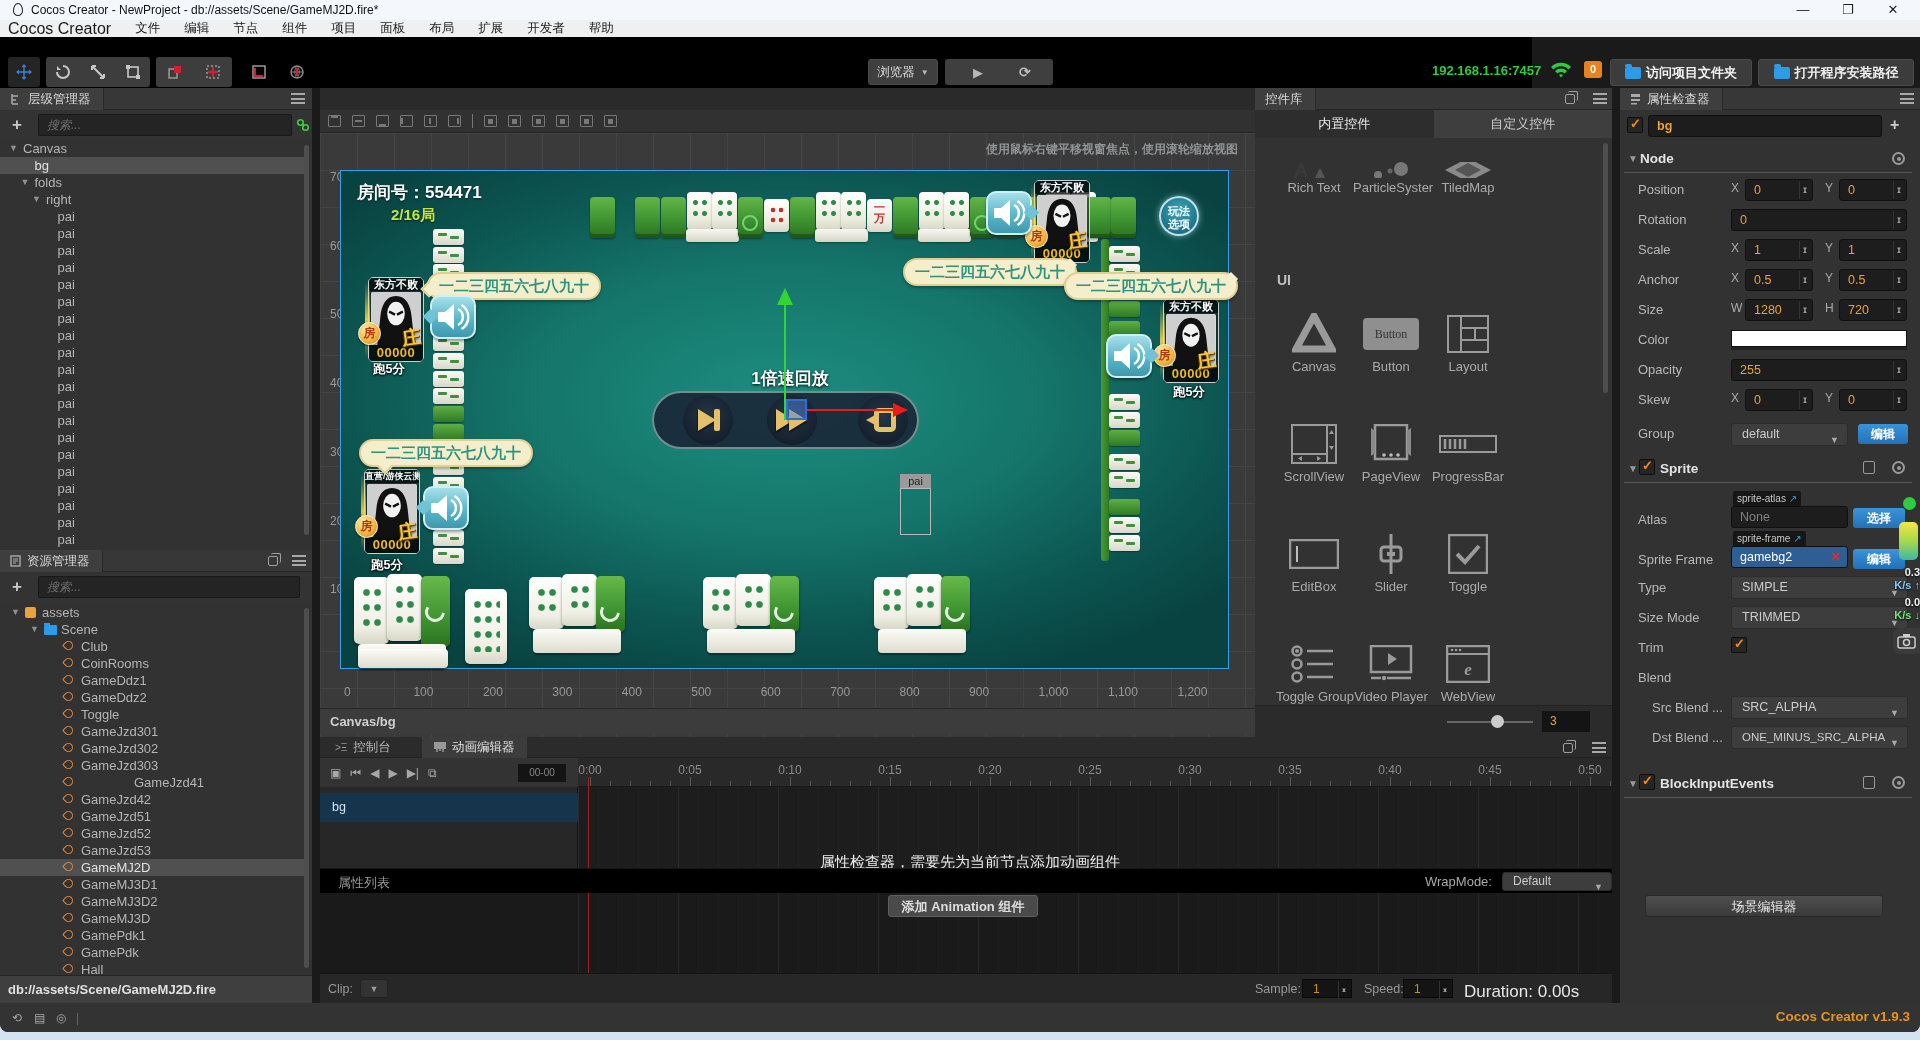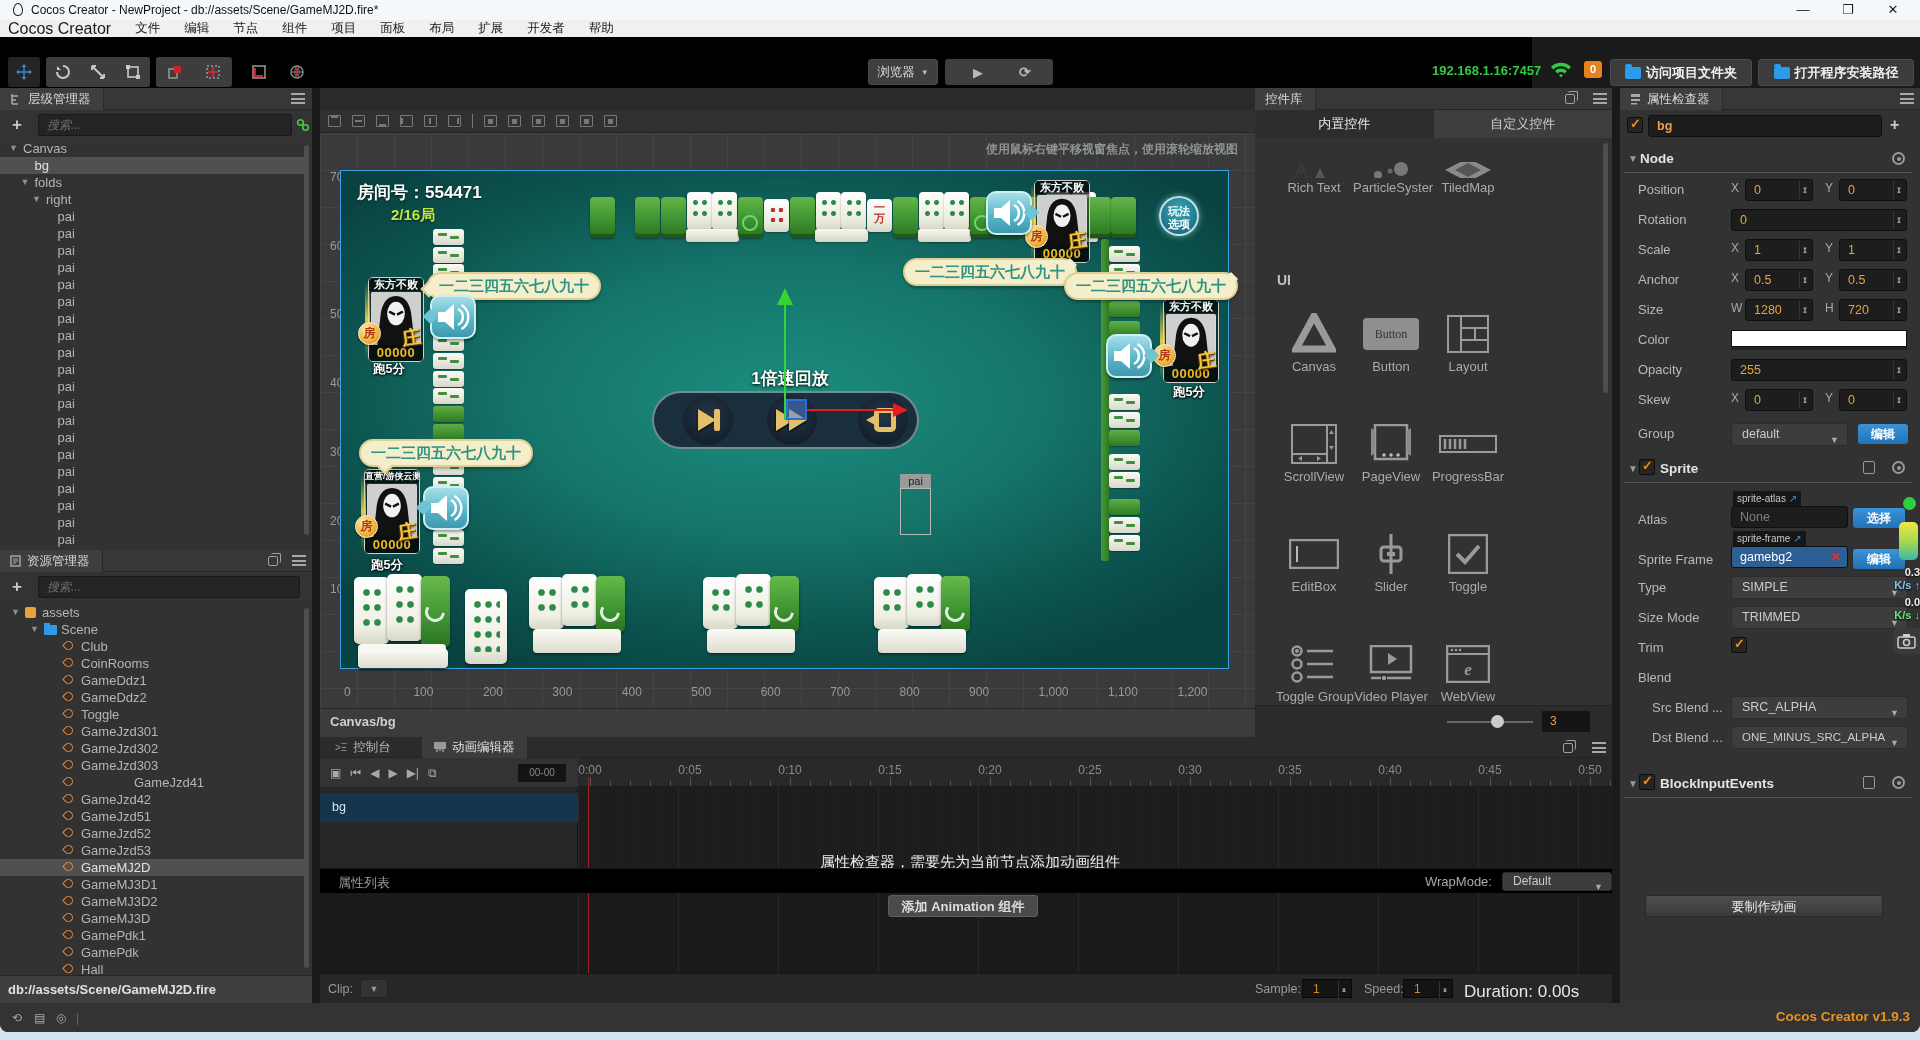--- a/index.html
+++ b/index.html
@@ -1322,21 +1322,21 @@
     <div class="idd" style="left:111px; top:638px; width:177px; font-size:11.5px;"><span>ONE_MINUS_SRC_ALPHA</span></div>
 
     <div class="isec" style="top:683px;">
       <span class="arr">▼</span>
       <span class="chk" style="left:19px; top:3px;"></span>
       <span class="nm nm2">BlockInputEvents</span>
       <span class="docico" style="left:243px; top:5px;"></span>
       <span class="gear" style="left:272px; top:5px;"></span>
       <span class="sepline"></span>
     </div>
-    <div class="addcomp" style="top:807px;">要制作动画</div>
+    <div class="addcomp" style="top:807px;">场景编辑器</div>
   </div>
 
   <div class="statusbar">
     <span class="sbico" style="left:12px;">⟲</span>
     <span class="sbico" style="left:34px;">▤</span>
     <span class="sbico" style="left:56px;">◎</span>
     <span class="sbico" style="left:76px; color:#666;">|</span>
     <span class="verlab">Cocos Creator v1.9.3</span>
   </div>
 

